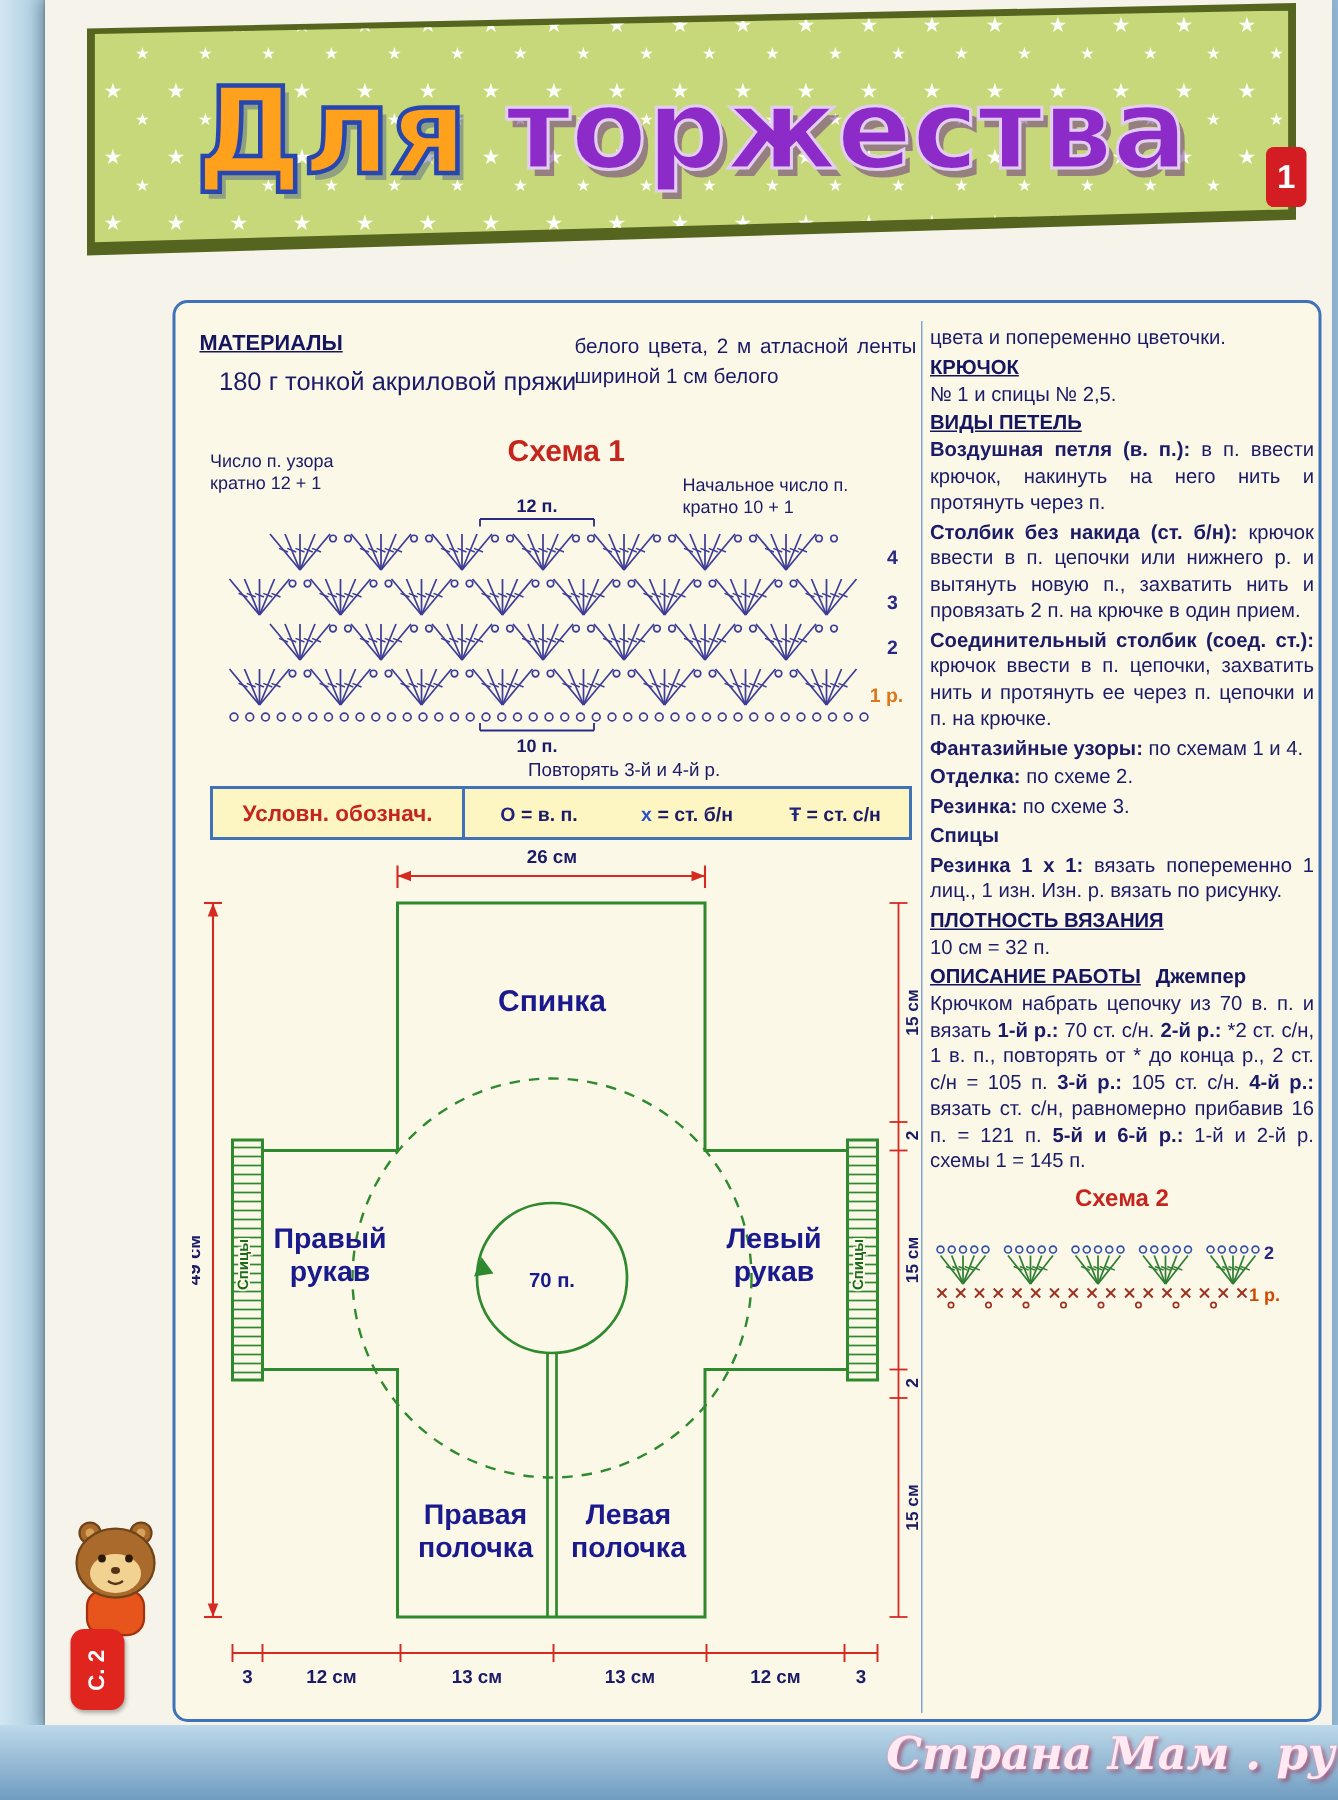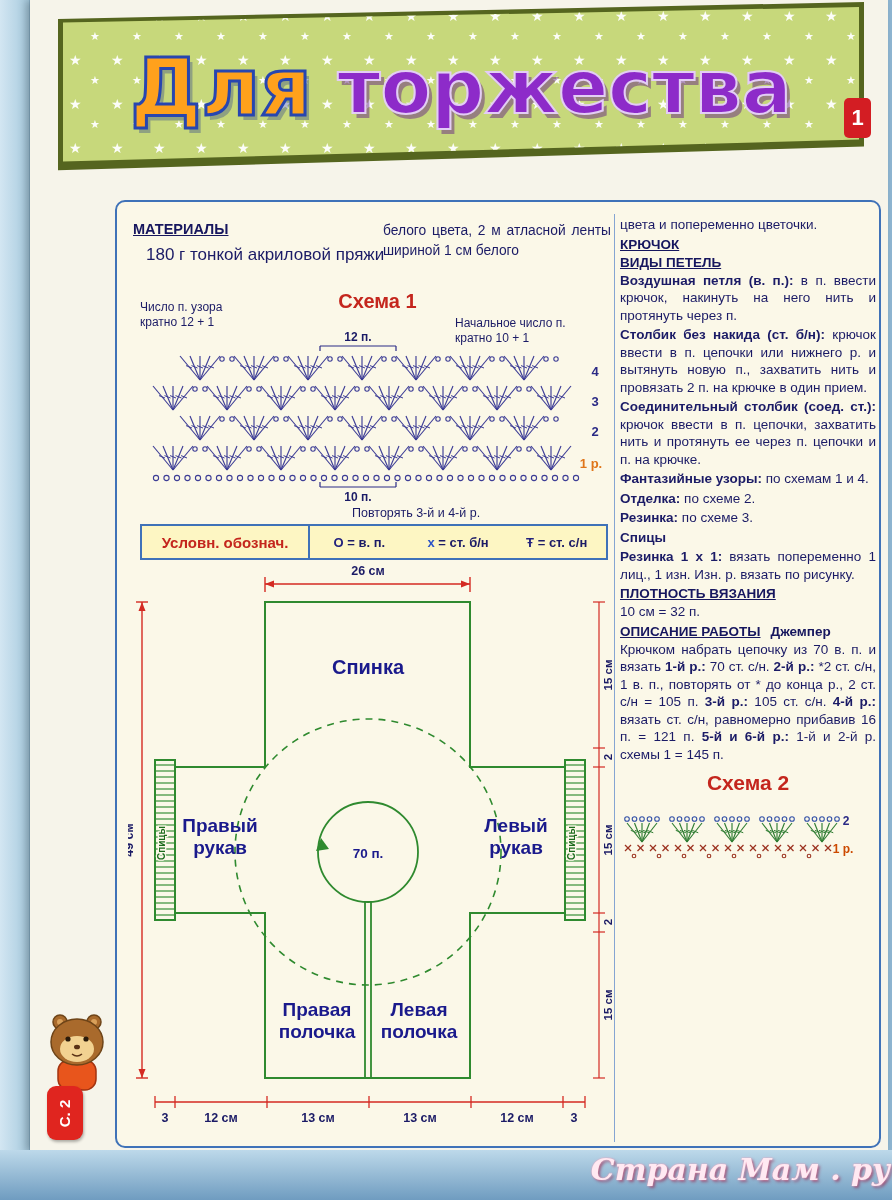--- a/index.html
+++ b/index.html
@@ -37,21 +37,21 @@
   .glab{fill:#1a1a8c;font-weight:bold;text-anchor:middle}
   .dimtxt{fill:#1b1b66;font-weight:bold;font-size:12.5px;text-anchor:middle}
   .dims{fill:#1b1b66;font-weight:bold;font-size:11.5px;text-anchor:middle}
   
   .right-col{left:620px;top:216px;width:256px}
   .rc{font-size:13.5px;line-height:17.5px;text-align:justify;color:#1b1b66;margin-bottom:2px}
   .rc .b{font-weight:bold}
   .rc-h{font-size:13.5px;font-weight:bold;color:#16165e;margin:3px 0 2px}
   .rc-h .b2{margin-left:10px}
   .bold{font-weight:bold}
-  .s2-title{margin-top:8px;text-align:center;font-size:21px;font-weight:bold;color:#c4261d}
+  .s2-title{margin-top:8px;text-align:center;font-size:16px;font-weight:bold;color:#c4261d}
   
   .s2tab{left:47px;top:1086px;width:36px;height:54px;background:#e0251f;border-radius:9px;display:flex;align-items:center;justify-content:center;box-shadow:1px 2px 3px rgba(0,0,0,.3)}
   .s2tab span{transform:rotate(-90deg);color:#fff;font-weight:bold;font-size:15px;white-space:nowrap}
   .watermark{left:570px;top:1152px;width:320px;font-family:"DejaVu Serif",serif;font-style:italic;font-weight:bold;font-size:30px;color:#ffe9f2;text-shadow:0 0 2px #ff9db8,2px 2px 3px rgba(150,40,80,.65);text-align:right}
 </style>
 </head>
 <body>
 
 <div class="abs left-strip"></div>
 <div class="abs page-bg"></div>
@@ -778,20 +778,21 @@
   <text class="glab" x="291" y="454" font-size="19">Левая</text>
   <text class="glab" x="291" y="476" font-size="19">полочка</text>
   <text class="glab" x="240" y="296" font-size="13.5">70 п.</text>
   <text x="37" y="281" transform="rotate(-90 37 281)" text-anchor="middle" font-size="10" font-weight="bold" fill="#1c6b1c" stroke="#fbf8e8" stroke-width="2.5" paint-order="stroke">Спицы</text>
   <text x="447" y="281" transform="rotate(-90 447 281)" text-anchor="middle" font-size="10" font-weight="bold" fill="#1c6b1c" stroke="#fbf8e8" stroke-width="2.5" paint-order="stroke">Спицы</text>
 </svg>
 
 <div class="abs right-col">
   <p class="rc">цвета и попеременно цветочки.</p>
   <div class="rc-h"><span class="hu">КРЮЧОК</span></div>
+  <p class="rc">№ 1 и спицы № 2,5.</p>
   <div class="rc-h"><span class="hu">ВИДЫ ПЕТЕЛЬ</span></div>
   <p class="rc"><span class="b">Воздушная петля (в. п.):</span><span> в п. ввести крючок, накинуть на него нить и протянуть через п.</span></p>
   <p class="rc"><span class="b">Столбик без накида (ст. б/н):</span><span> крючок ввести в п. цепочки или нижнего р. и вытянуть новую п., захватить нить и провязать 2 п. на крючке в один прием.</span></p>
   <p class="rc"><span class="b">Соединительный столбик (соед. ст.):</span><span> крючок ввести в п. цепочки, захватить нить и протянуть ее через п. цепочки и п. на крючке.</span></p>
   <p class="rc"><span class="b">Фантазийные узоры:</span><span> по схемам 1 и 4.</span></p>
   <p class="rc"><span class="b">Отделка:</span><span> по схеме 2.</span></p>
   <p class="rc"><span class="b">Резинка:</span><span> по схеме 3.</span></p>
   <p class="rc bold">Спицы</p>
   <p class="rc"><span class="b">Резинка 1 х 1:</span><span> вязать попеременно 1 лиц., 1 изн. Изн. р. вязать по рисунку.</span></p>
   <div class="rc-h"><span class="hu">ПЛОТНОСТЬ ВЯЗАНИЯ</span></div>

